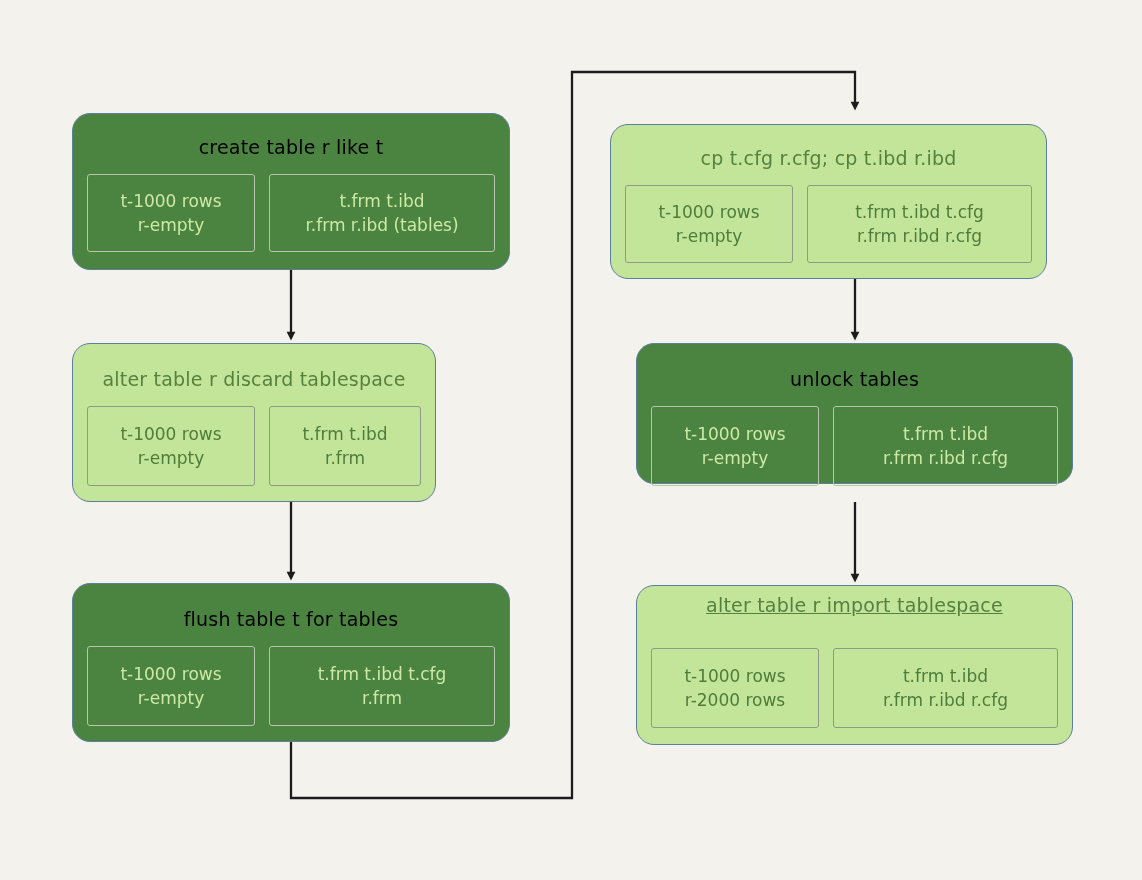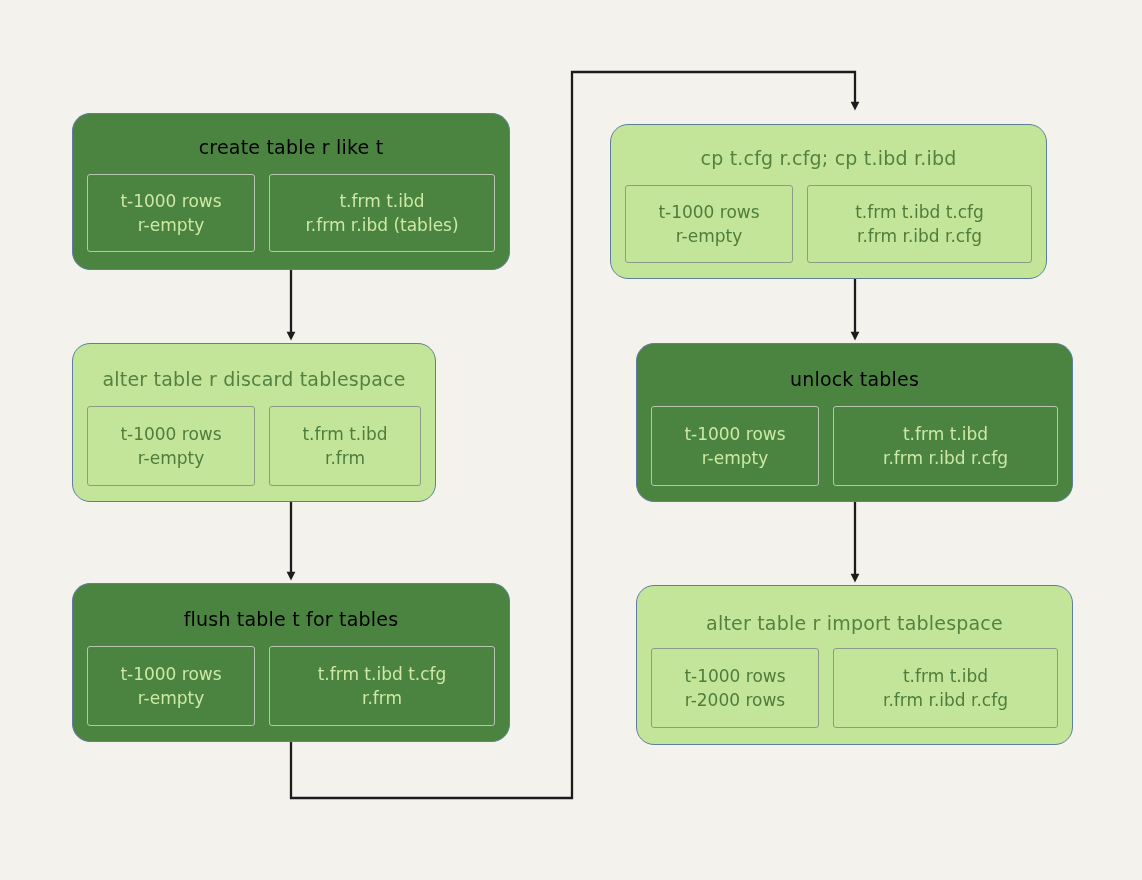--- a/index.html
+++ b/index.html
@@ -131,36 +131,36 @@
         <span class="ln">t-1000 rows</span>
         <span class="ln">r-empty</span>
       </div>
       <div class="slot wide">
         <span class="ln">t.frm  t.ibd  t.cfg</span>
         <span class="ln">r.frm  r.ibd  r.cfg</span>
       </div>
     </div>
   </div>
 
-  <div class="node dark" style="left:636px;top:343px;width:437px;height:159px;">
+  <div class="node dark" style="left:636px;top:343px;width:437px;height:141px;">
     <div class="node-title" style="margin-top:26px;">unlock tables</div>
     <div class="slots" style="top:62px;height:80px;">
       <div class="slot narrow">
         <span class="ln">t-1000 rows</span>
         <span class="ln">r-empty</span>
       </div>
       <div class="slot wide">
         <span class="ln">t.frm   t.ibd</span>
         <span class="ln">r.frm r.ibd  r.cfg</span>
       </div>
     </div>
   </div>
 
   <div class="node light" style="left:636px;top:585px;width:437px;height:160px;">
-    <div class="node-title" style="margin-top:28px;">alter table r import tablespace</div>
+    <div class="node-title" style="margin-top:10px;text-decoration:underline;">alter table r import tablespace</div>
     <div class="slots" style="top:62px;height:80px;">
       <div class="slot narrow">
         <span class="ln">t-1000 rows</span>
         <span class="ln">r-2000 rows</span>
       </div>
       <div class="slot wide">
         <span class="ln">t.frm  t.ibd</span>
         <span class="ln">r.frm  r.ibd  r.cfg</span>
       </div>
     </div>

